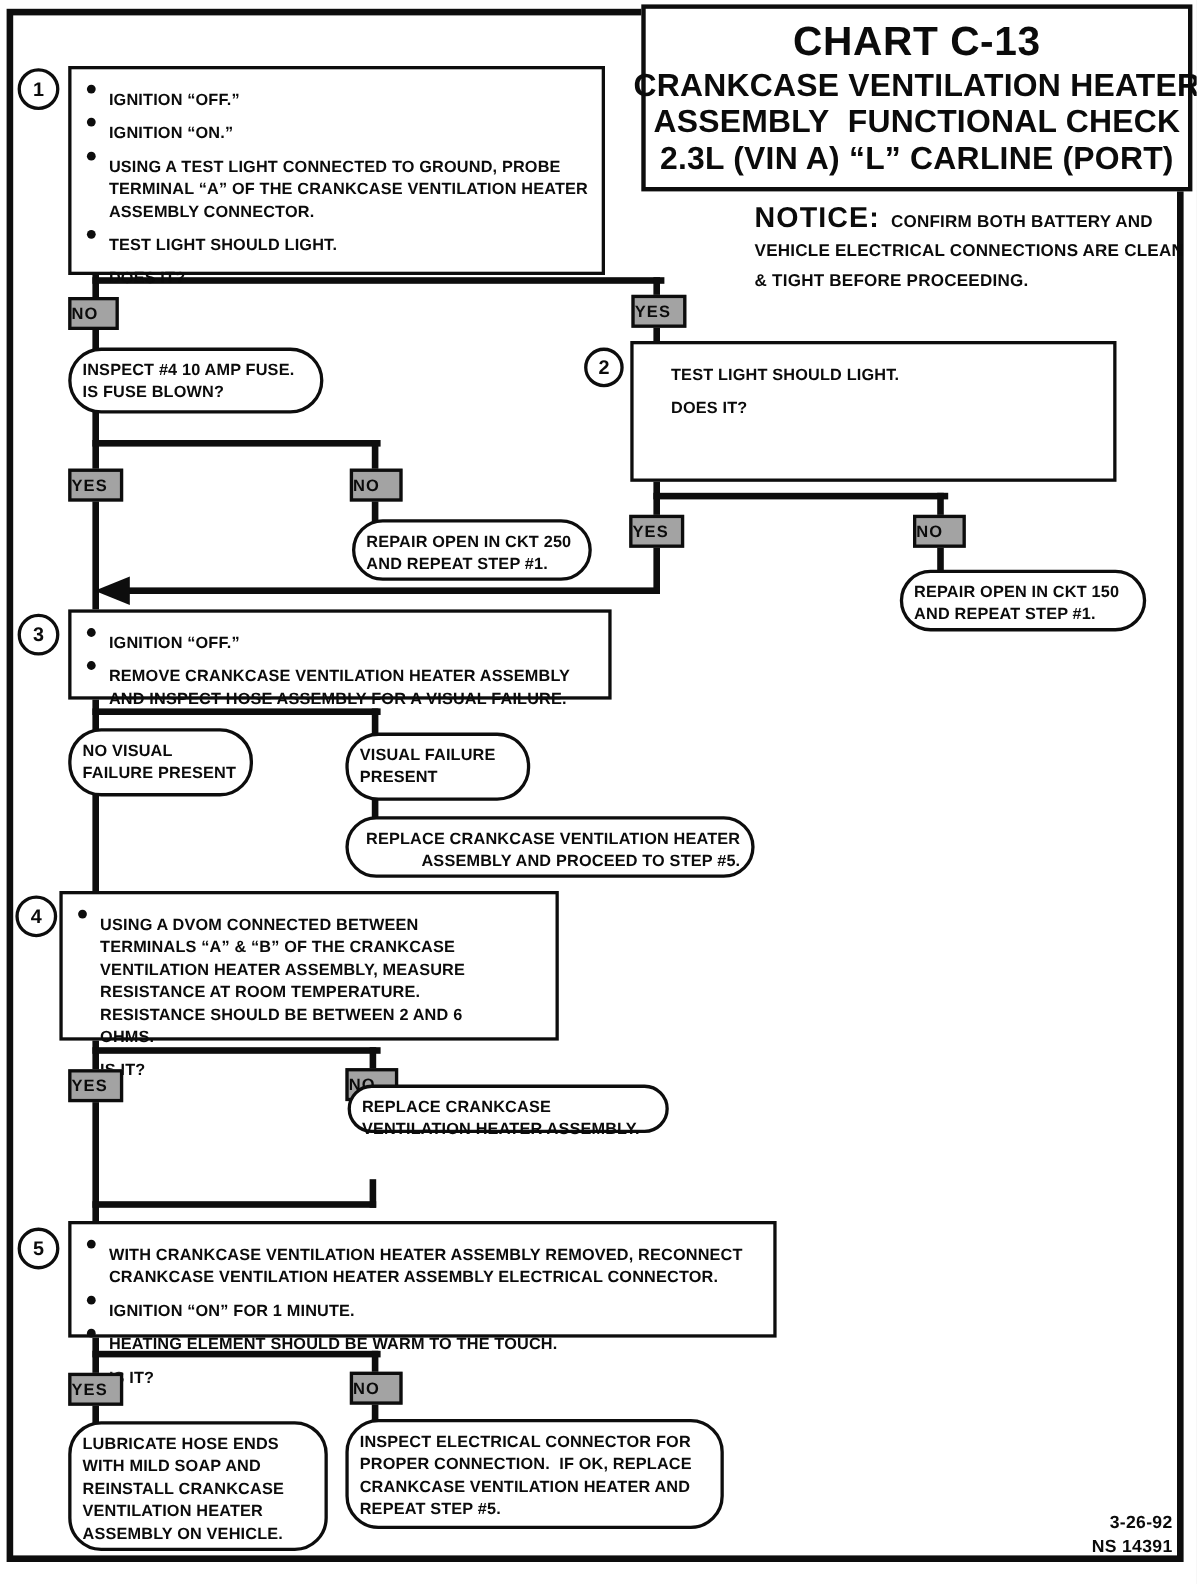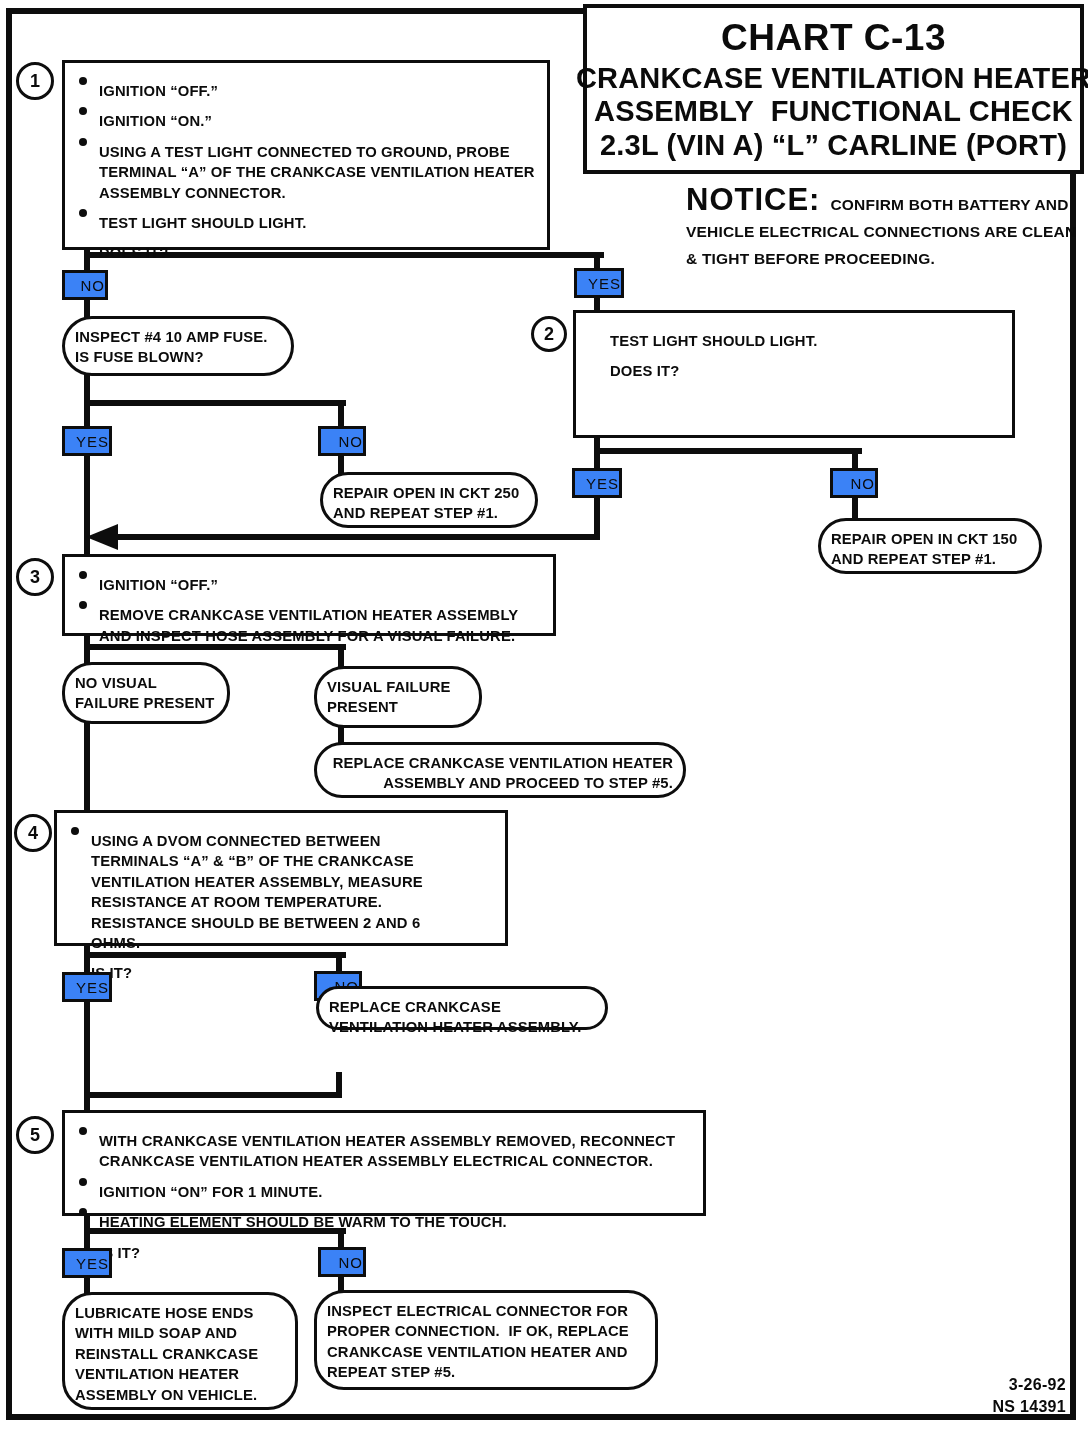--- a/index.html
+++ b/index.html
@@ -25,38 +25,38 @@
     border:4px solid #0d0d0d;box-sizing:border-box;background:#fff;z-index:5;
     display:flex;flex-direction:column;justify-content:center;align-items:center;
     text-align:center;
   }
   .title-main{font-size:37px;font-weight:700;line-height:1.25;letter-spacing:.5px;white-space:nowrap;}
   .title-sub{font-size:29px;font-weight:700;line-height:1.16;letter-spacing:.2px;white-space:nowrap;}
   .notice{
     position:absolute;left:686px;top:184px;width:396px;z-index:2;
     font-size:15.5px;font-weight:700;line-height:1.75;letter-spacing:.2px;
   }
-  .notice-label{font-size:31px;font-weight:700;line-height:1;letter-spacing:1px;margin-right:10px;}
+  .notice-label{font-size:26px;font-weight:700;line-height:1;letter-spacing:1px;margin-right:10px;}
   
   .flowbox{
     position:absolute;background:#fff;border:3px solid #0d0d0d;box-sizing:border-box;
     z-index:2;font-size:14.8px;font-weight:700;line-height:1.38;letter-spacing:.15px;
     padding:8px 10px 6px 8px;
   }
   .b-row{display:flex;}
   .b-dot{width:26px;flex:none;position:relative;}
   .b-dot .dot{
     display:block;width:8px;height:8px;border-radius:50%;background:#0d0d0d;
     position:absolute;left:6px;top:6px;
   }
   .b-text{flex:1;margin-top:10px;}
   .tag{
-    position:absolute;background:#3b82f6;border:3px solid #0d0d0d;box-sizing:border-box;
-    z-index:2;display:flex;align-items:center;justify-content:flex-end;
-    font-size:15px;font-weight:400;letter-spacing:1px;
+    position:absolute;background:#a3a3a3;border:3px solid #0d0d0d;box-sizing:border-box;
+    z-index:2;display:flex;align-items:center;justify-content:flex-start;
+    font-size:15px;font-weight:700;letter-spacing:1px;
   }
   .stepnum{
     position:absolute;width:38px;height:38px;border:3px solid #0d0d0d;border-radius:50%;
     box-sizing:border-box;background:#fff;z-index:3;
     display:flex;align-items:center;justify-content:center;
     font-size:18px;font-weight:700;
   }
   .plain-lines{padding:8px 10px;border-radius:30px;}
   .footer{
     position:absolute;left:940px;top:1374px;width:126px;z-index:2;text-align:right;

